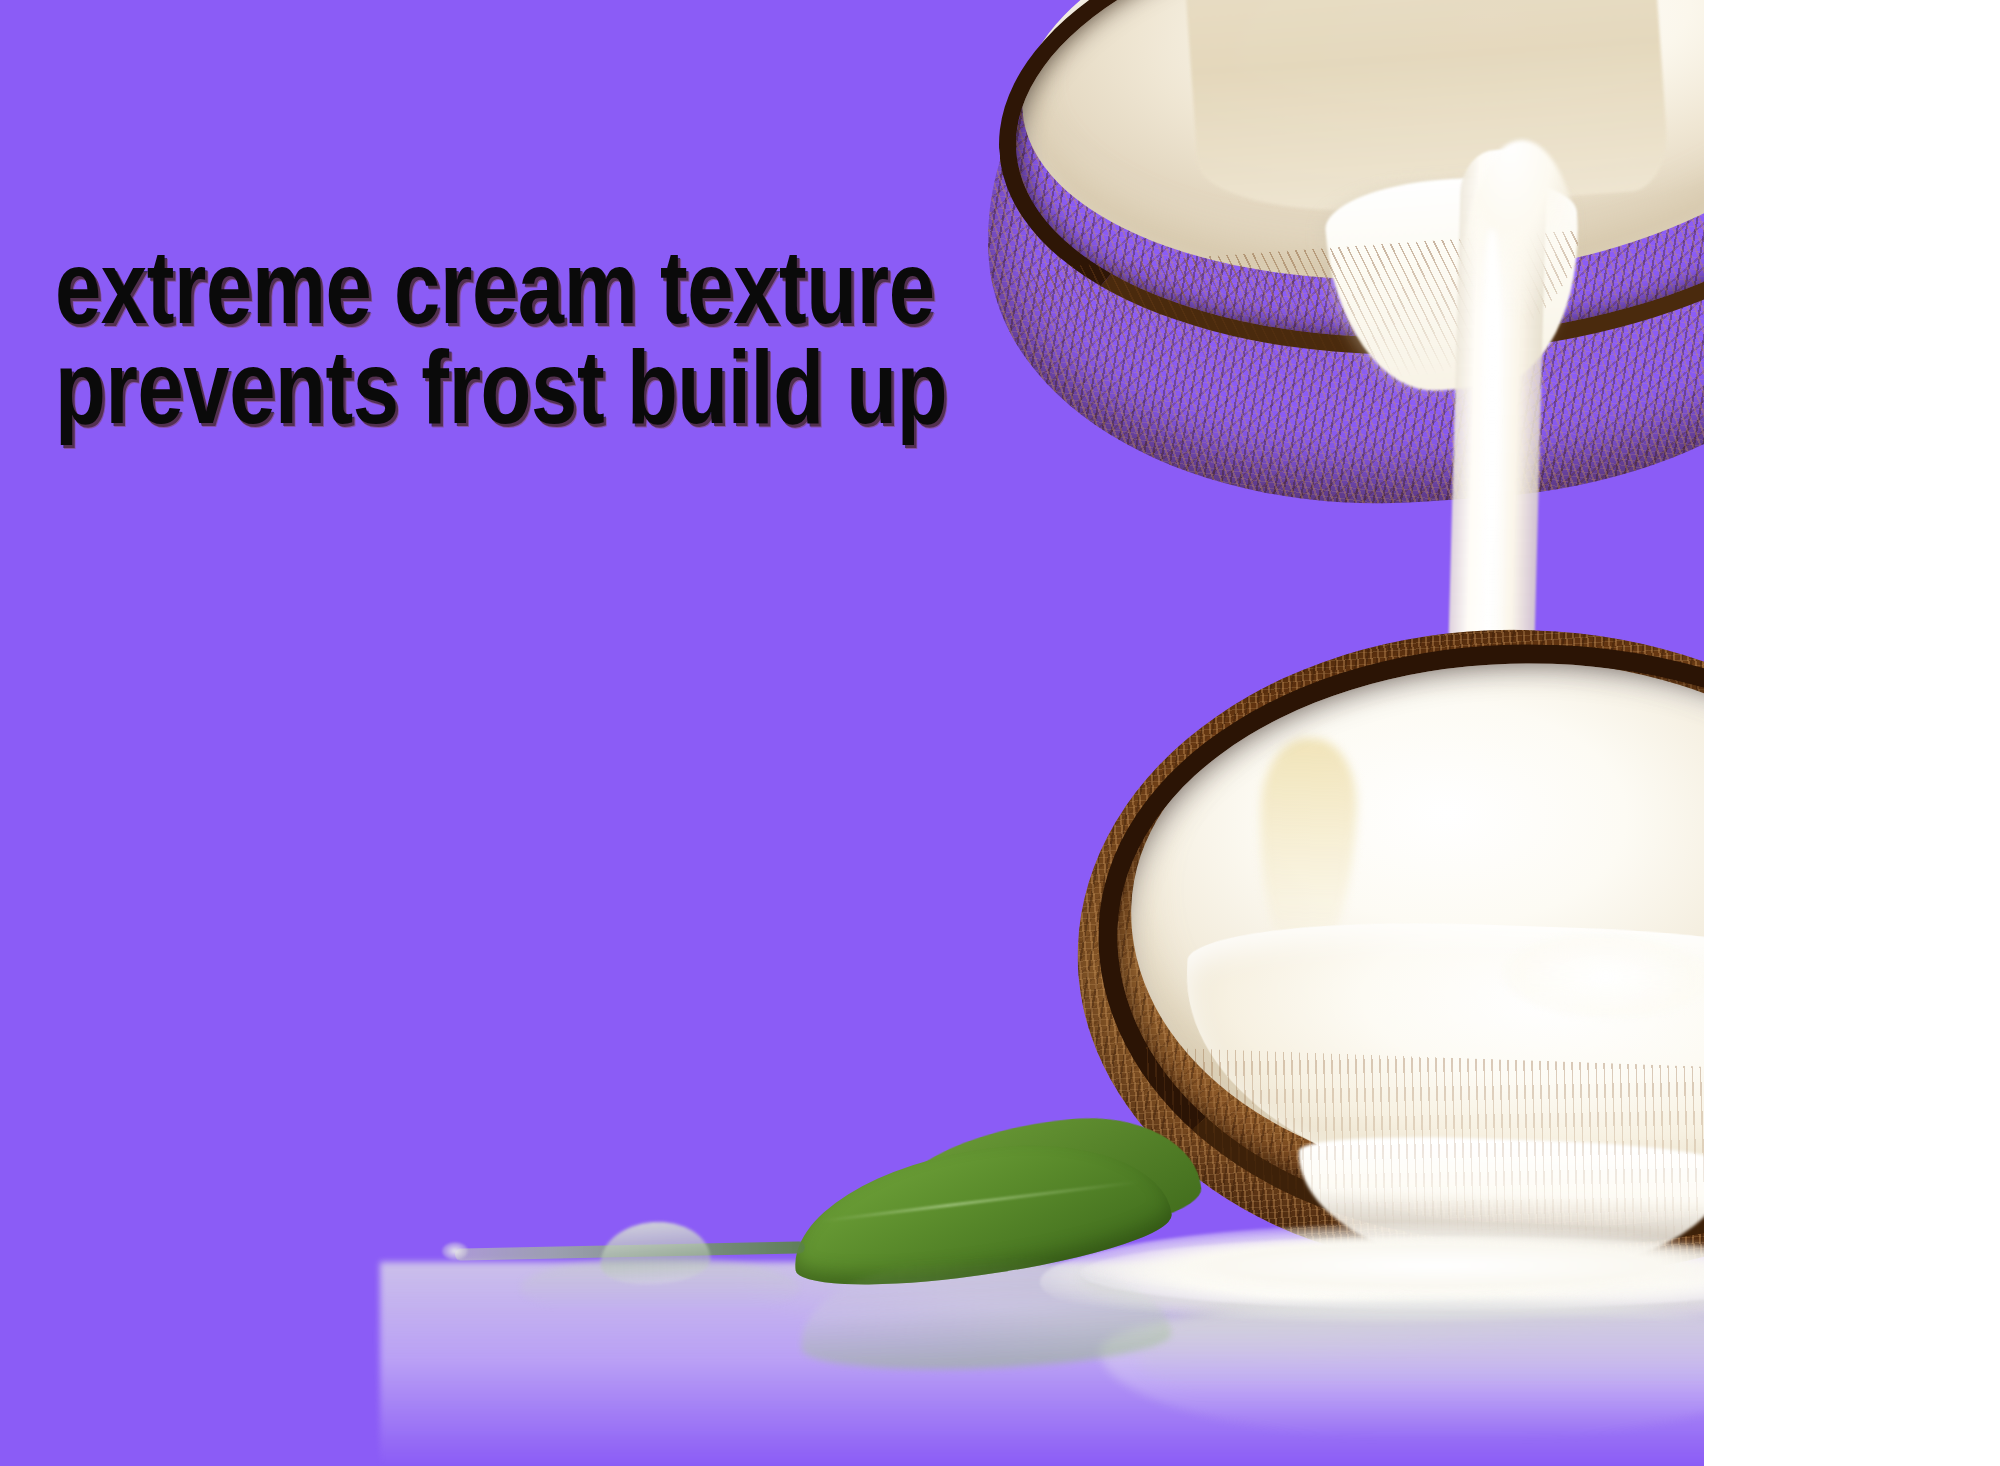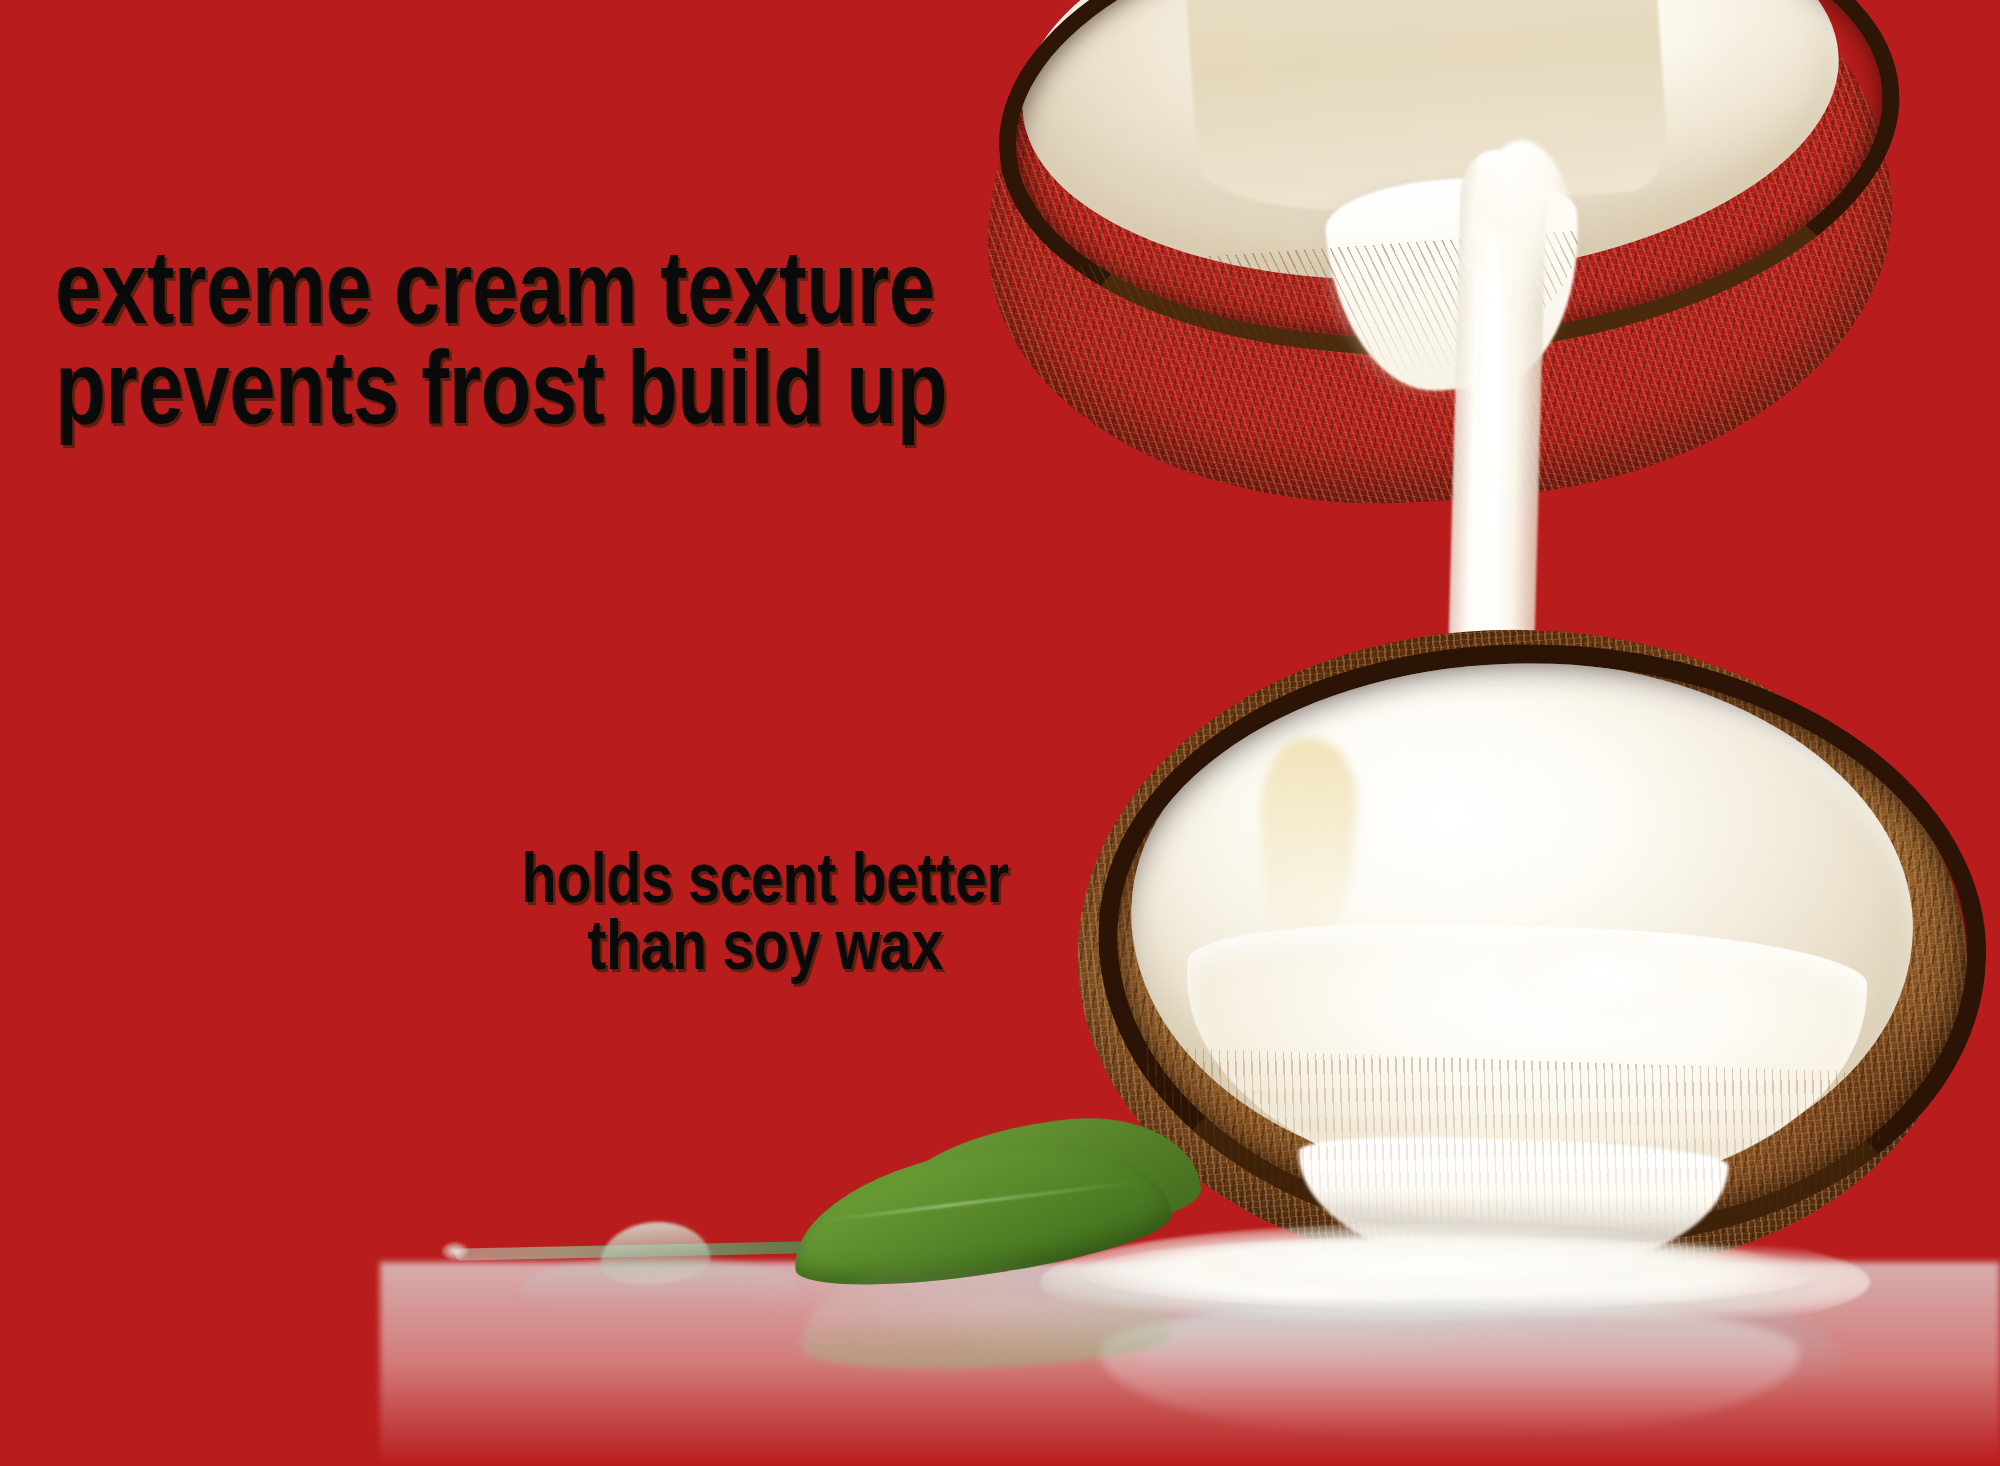--- a/index.html
+++ b/index.html
@@ -3,22 +3,22 @@
 <meta charset="utf-8">
 <style>
   html,body{margin:0;padding:0;background:#fff;}
   body{
     width:2000px;height:1466px;
     font-family:"Liberation Sans", sans-serif;
     overflow:hidden;
   }
   #stage{
     position:relative;
-    width:2000px;height:1466px;
-    background:#b91c1c;
+    width:1704px;height:1466px;
+    background:#8b5cf6;
     overflow:hidden;
   }
 
   
   .caption{
     position:absolute;
     color:#0a0a0a;
     font-family:"Liberation Sans Narrow","Liberation Sans", sans-serif;
     font-weight:700;
     font-stretch:condensed;
@@ -366,20 +366,14 @@
     <div id="stem"></div>
     <div id="stem-knot"></div>
     <div id="stem-tip"></div>
   </div>
 
   <div id="caption-primary" class="caption">
     <span class="cap-line">extreme cream texture</span>
     <span class="cap-line">prevents frost build up</span>
   </div>
 
-  <div id="caption-secondary" class="caption">
-    <span id="caption-secondary-inner">
-      <span class="cap-line">holds scent better</span>
-      <span class="cap-line">than soy wax</span>
-    </span>
-  </div>
 
 </div>
 
 </body></html>

